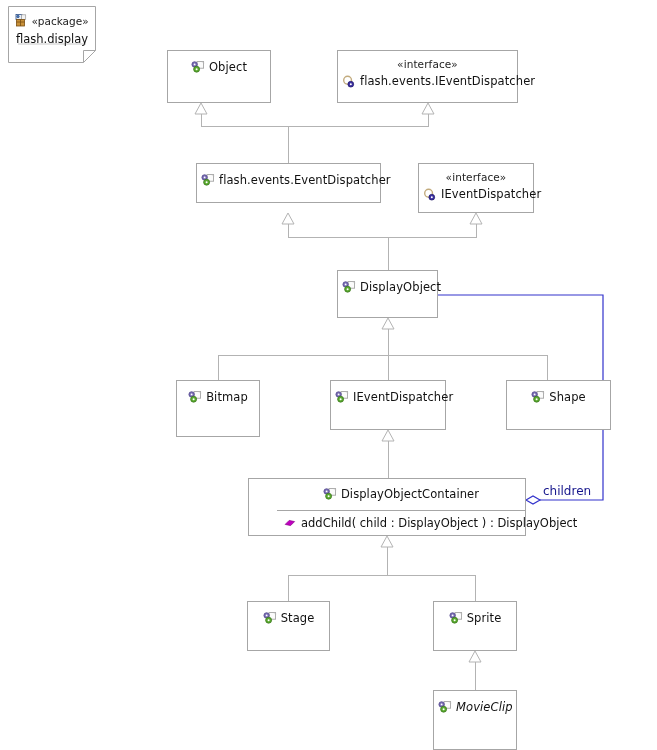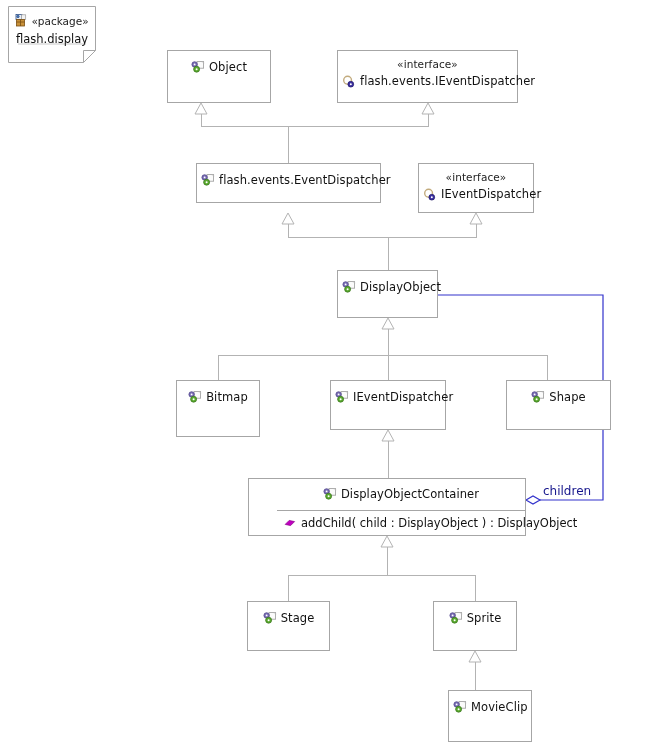--- a/index.html
+++ b/index.html
@@ -399,21 +399,21 @@
             <circle cx="3.6" cy="3.4" r="0.9" fill="#ffffff"></circle>
             <circle cx="5.6" cy="8.2" r="3.0" fill="#5aaa2e" stroke="#35701a" stroke-width="0.7"></circle>
             <circle cx="5.6" cy="8.2" r="1.0" fill="#ffffff"></circle>
           </svg>
         </span>
         <span class="uml-title">Sprite</span>
       </span>
     </div>
   </div>
 
-  <div class="uml-box" style="left:448px; top:690px; width:84px; height:52px;">
+  <div class="uml-box" style="left:433px; top:690px; width:84px; height:60px;font-style:italic;">
     <div class="uml-header">
       <span class="titlerow">
         <span class="icon">
           <svg width="14" height="12" viewBox="0 0 14 12" xmlns="http://www.w3.org/2000/svg">
             <rect x="6" y="0.6" width="6.6" height="6.6" fill="#fbfbfb" stroke="#9a9a9a" stroke-width="0.8"></rect>
             <path d="M 10.2,0.6 L 12.6,0.6 L 12.6,3" fill="#e6e6e6" stroke="#9a9a9a" stroke-width="0.6"></path>
             <circle cx="3.6" cy="3.4" r="2.7" fill="#7b6fb5" stroke="#4a3f86" stroke-width="0.7"></circle>
             <circle cx="3.6" cy="3.4" r="0.9" fill="#ffffff"></circle>
             <circle cx="5.6" cy="8.2" r="3.0" fill="#5aaa2e" stroke="#35701a" stroke-width="0.7"></circle>
             <circle cx="5.6" cy="8.2" r="1.0" fill="#ffffff"></circle>

